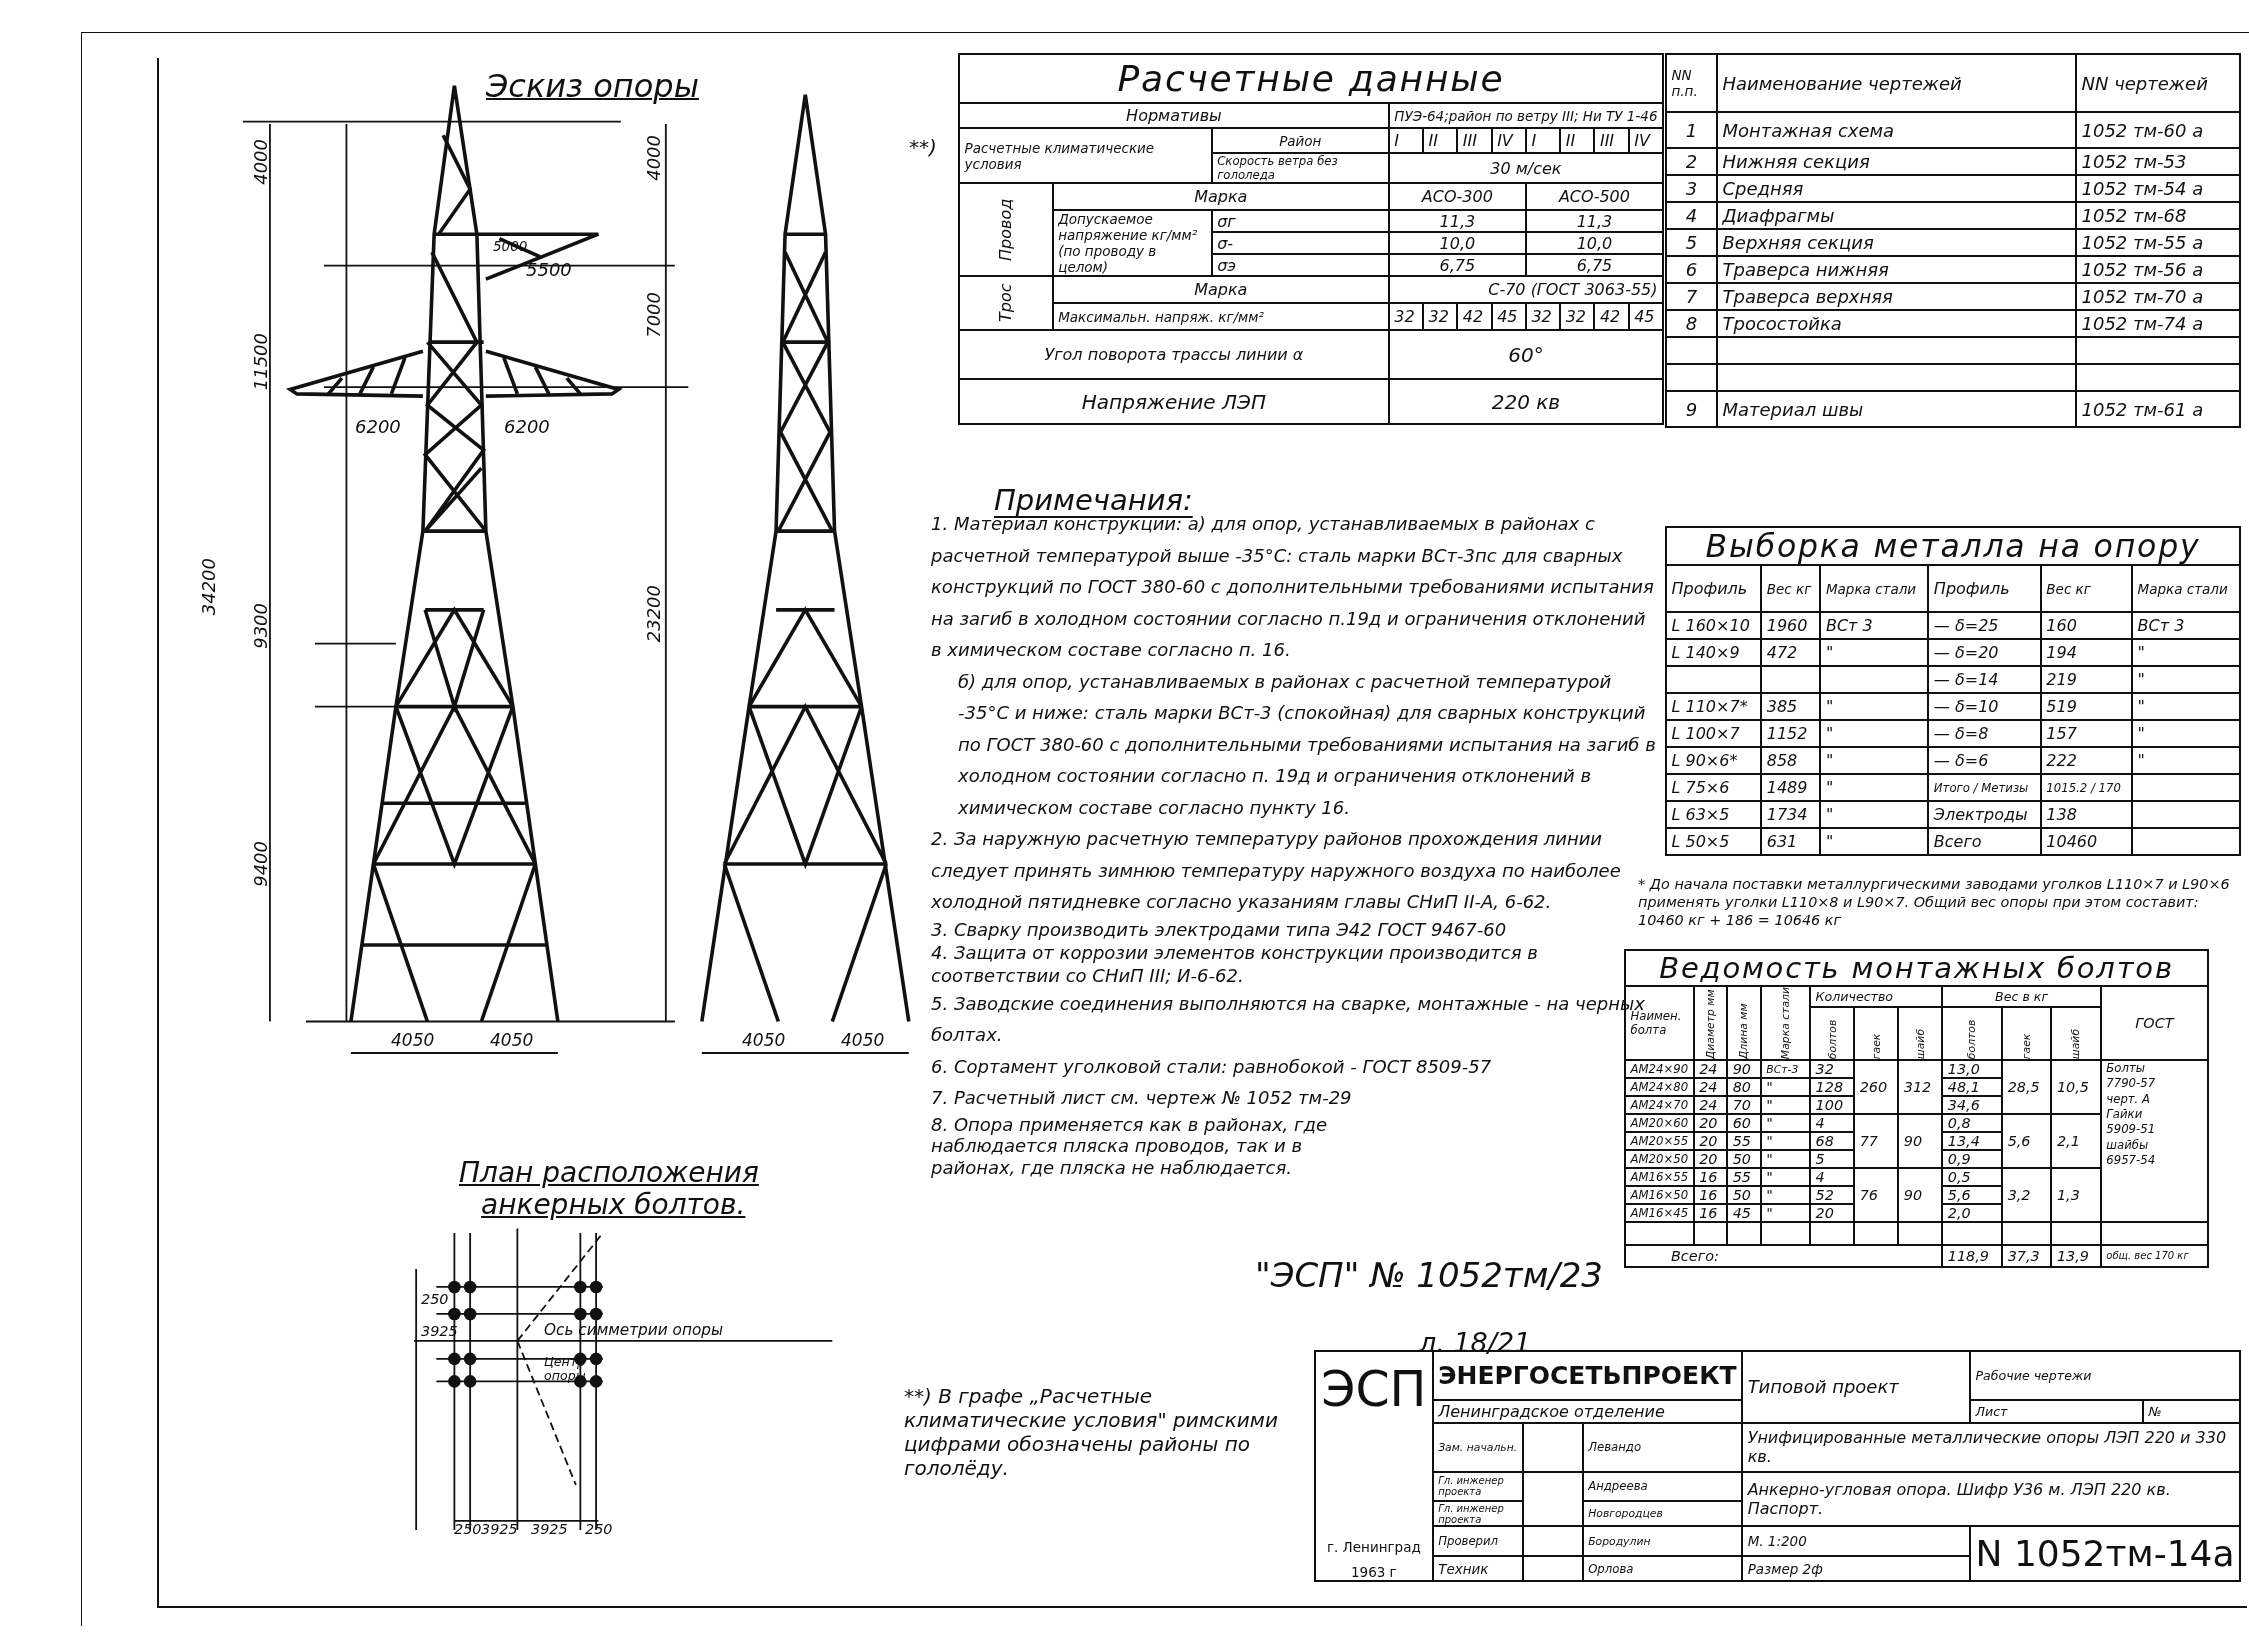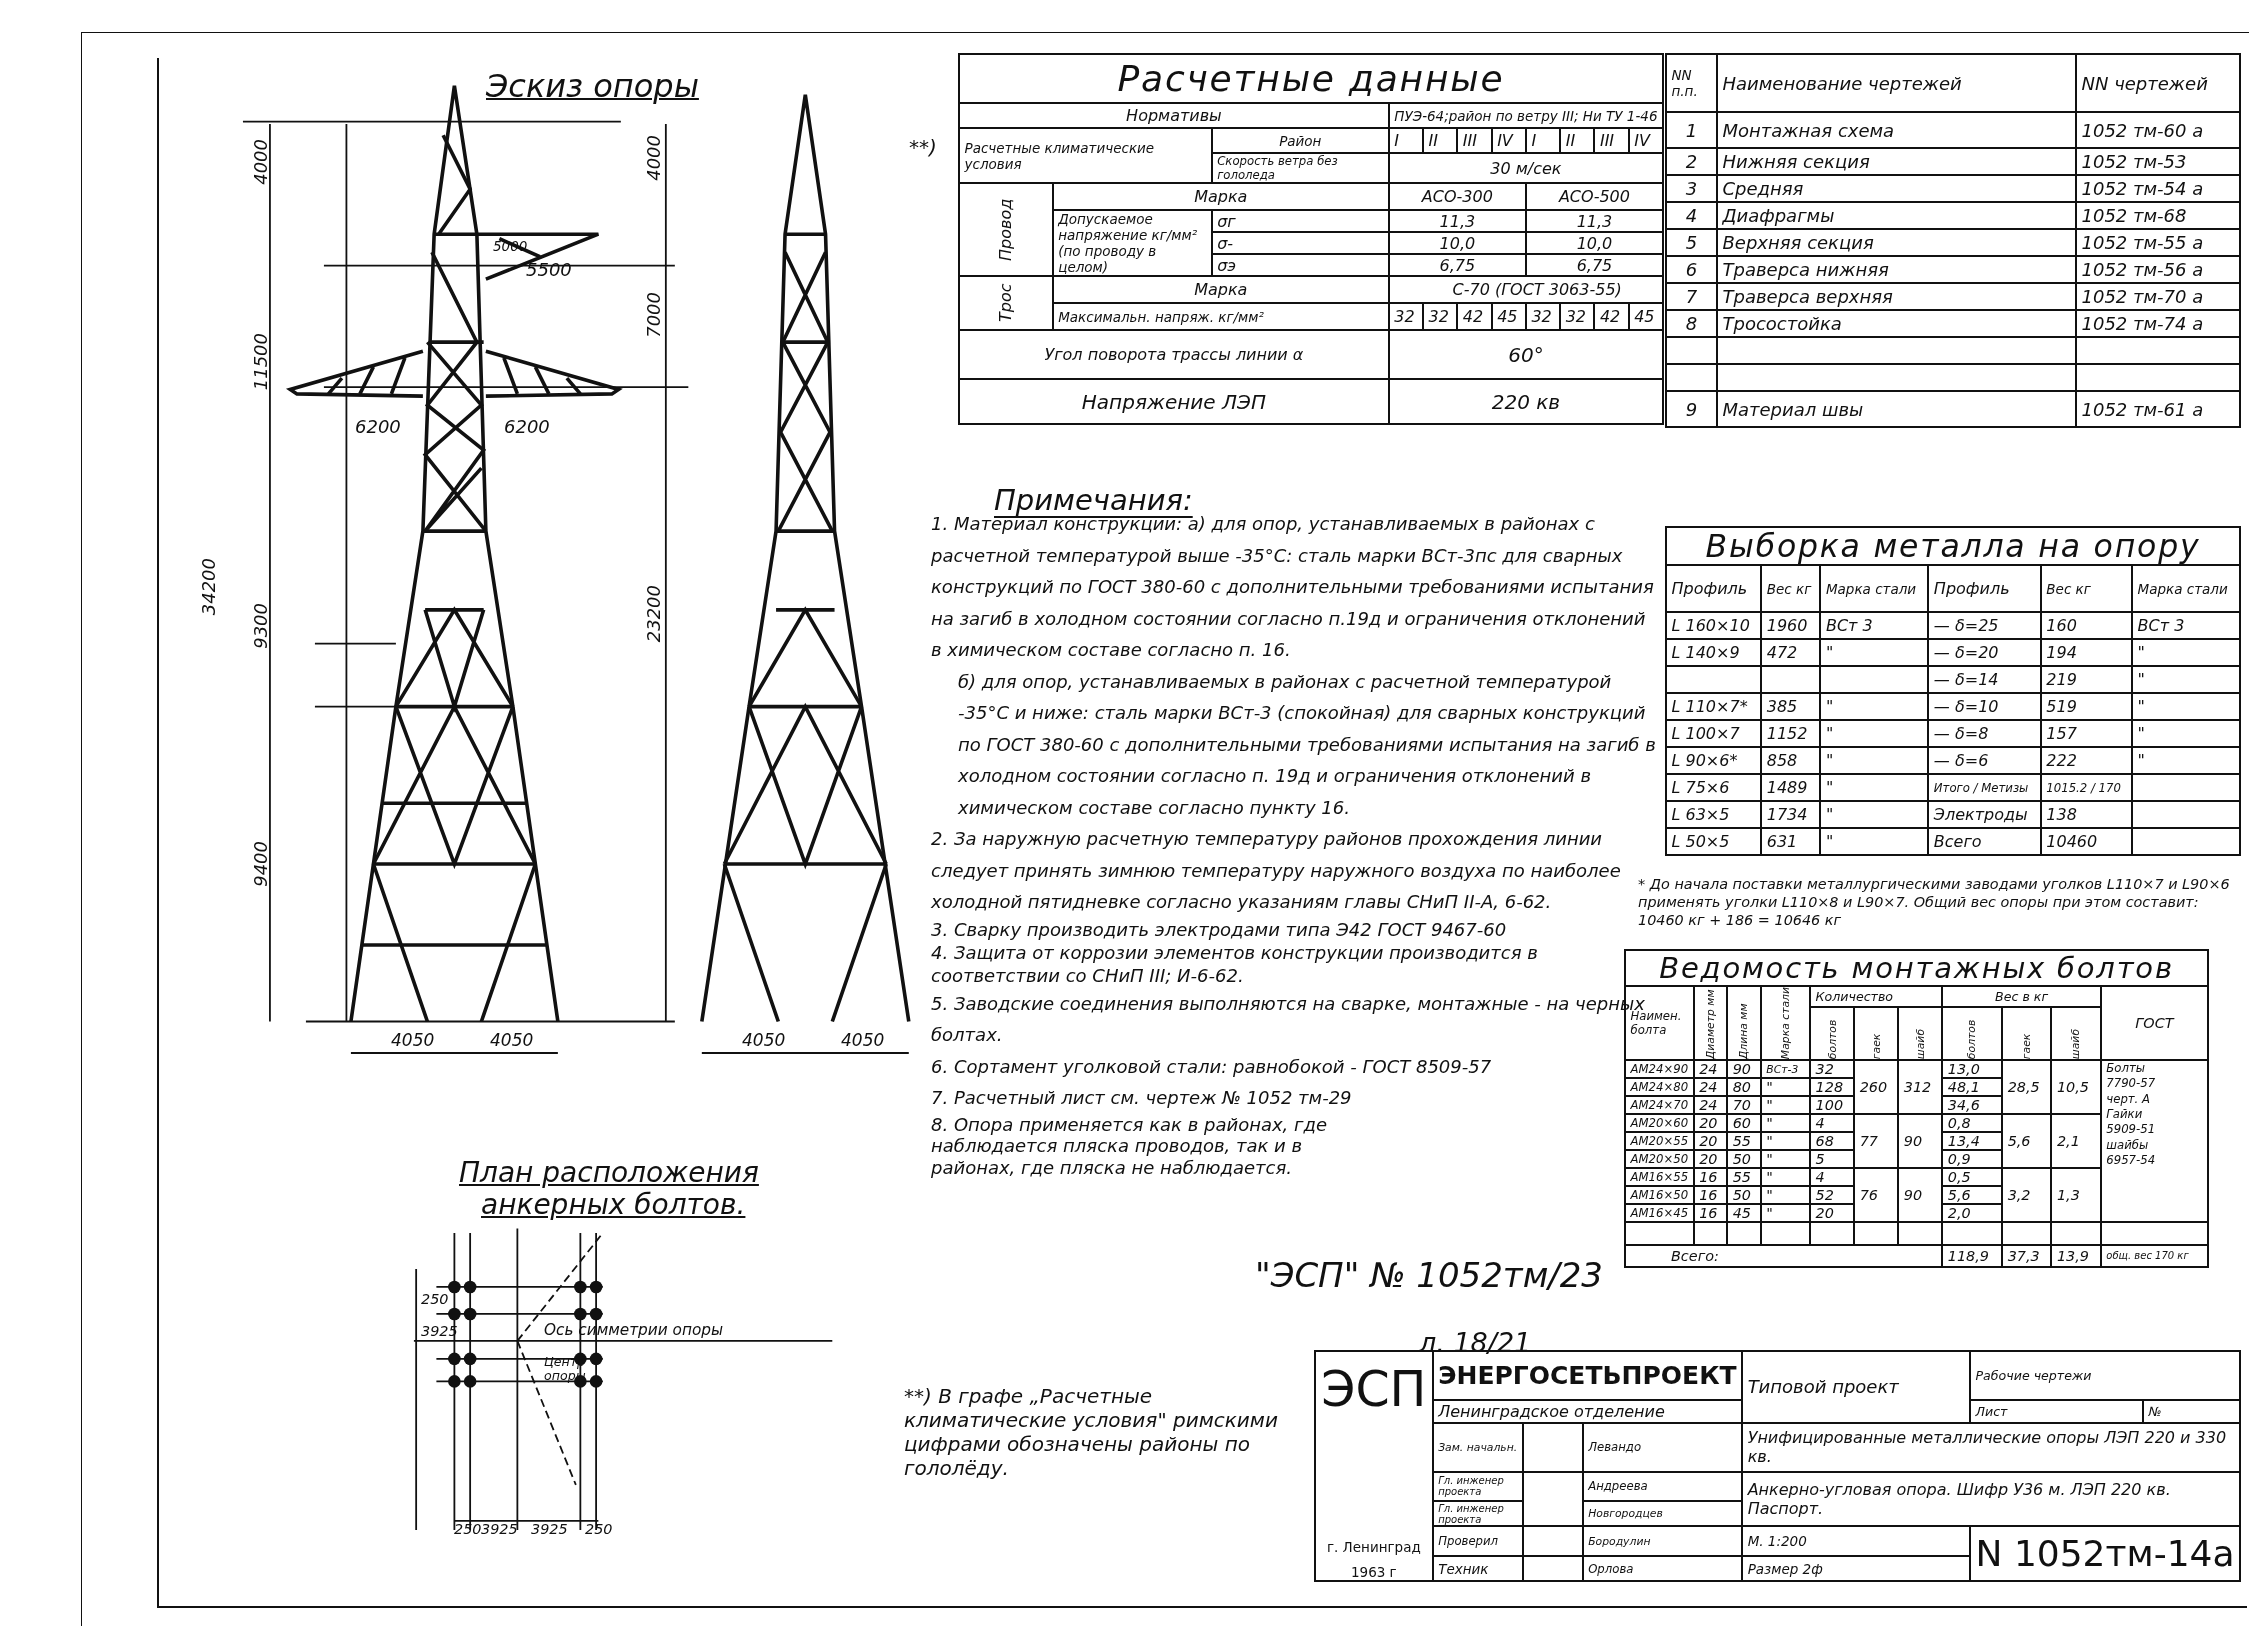--- a/index.html
+++ b/index.html
@@ -151,21 +151,21 @@
       <td colspan="4" style="text-align:center;">10,0</td>
       </tr>
   <tr style="height:20px;">
         <td>σэ</td>
       <td colspan="4" style="text-align:center;">6,75</td>
       <td colspan="4" style="text-align:center;">6,75</td>
       </tr>
   <tr style="height:27px;">
         <td rowspan="2" class="vert" style="text-align:center;">Трос</td>
       <td colspan="2" style="text-align:center;">Марка</td>
-      <td colspan="8" style="text-align:center;padding-left:27px;">С-70 (ГОСТ 3063-55)</td>
+      <td colspan="8" style="text-align:right;padding-left:27px;">С-70 (ГОСТ 3063-55)</td>
       </tr>
   <tr style="height:27px;">
         <td colspan="2" style="font-size:13.5px;">Максимальн. напряж. кг/мм²</td>
       <td>32</td>
         <td>32</td>
       <td>42</td>
         <td>45</td>
       <td>32</td>
         <td>32</td>
       <td>42</td>

